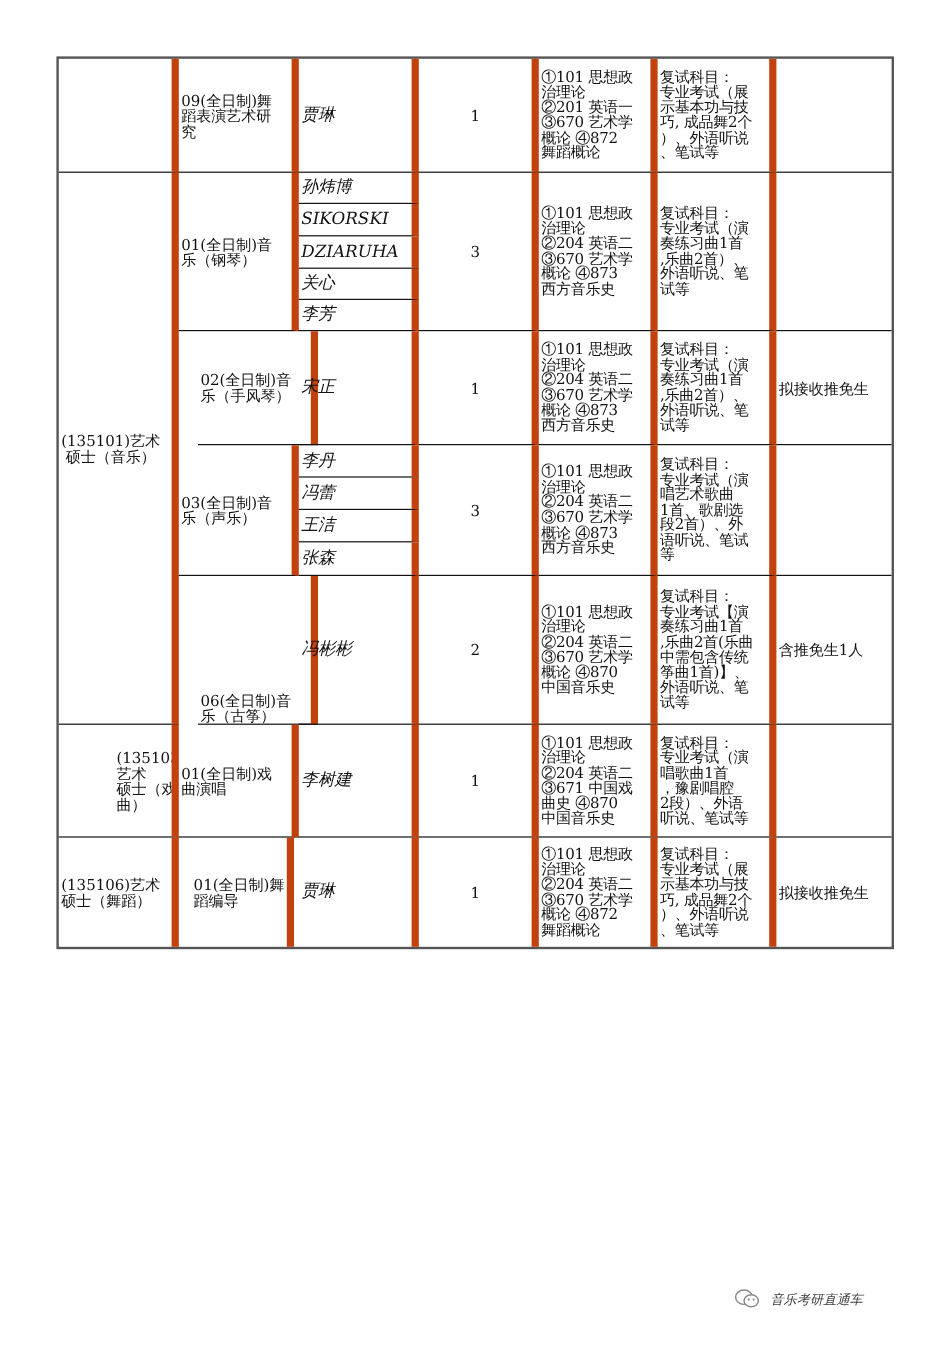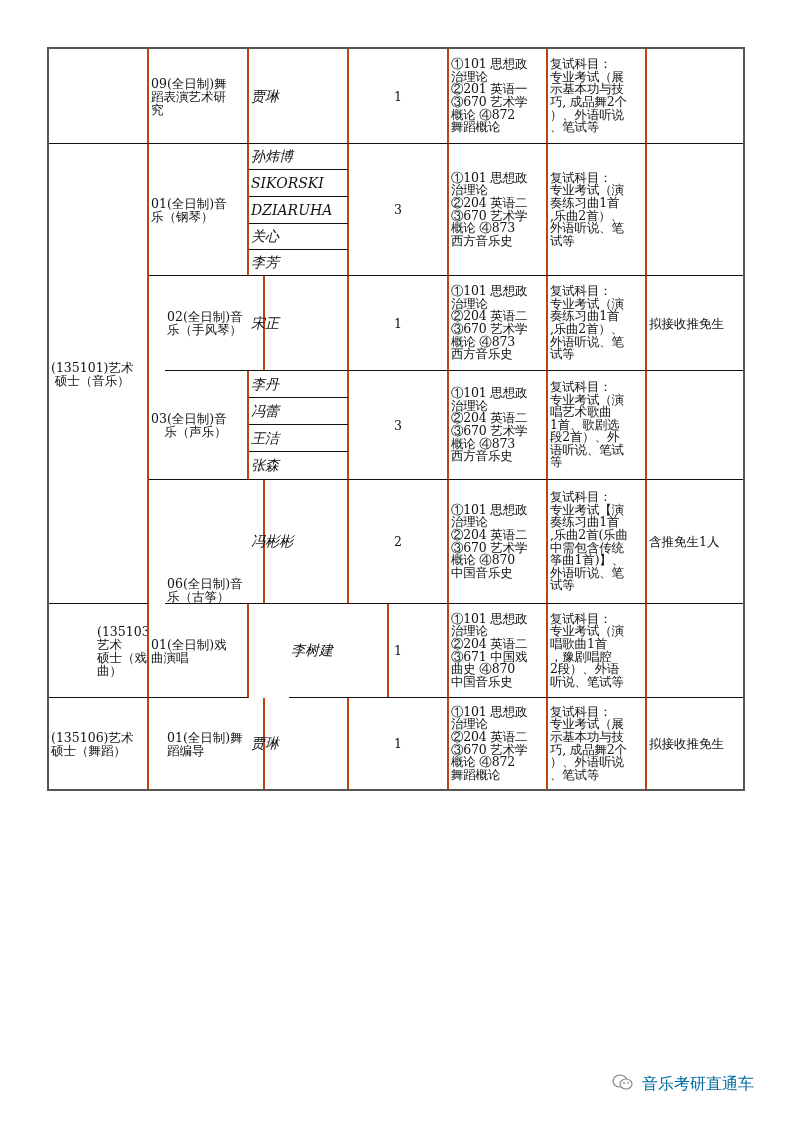--- a/index.html
+++ b/index.html
@@ -2,29 +2,29 @@
 <html><head>
 <meta charset="utf-8">
 <style>
   html, body { margin: 0; padding: 0; background: #ffffff; }
   body { width: 793px; height: 1122px; position: relative; overflow: hidden;
          font-family: "DejaVu Serif", "Liberation Serif", serif; color: #111; }
   .page { position: absolute; left: 0; top: 0; width: 793px; height: 1122px; background: #fff; }
   .tbl { position: absolute; left: 47px; top: 47px; width: 698px; height: 744px;
          border-left: 2px solid #555; border-right: 2px solid #555; border-top: 2px solid #555;
          border-bottom: 2px solid #555; box-sizing: border-box; }
-  .cell { position: absolute; box-sizing: border-box; border-right: 2px solid #c2410c; border-bottom: 1px solid #111;
+  .cell { position: absolute; box-sizing: border-box; border-right: 6px solid #c2410c; border-bottom: 1px solid #111;
           display: flex; align-items: center; padding: 0 2px; font-size: 12.5px; line-height: 13px; overflow: hidden; }
   .cell.center { justify-content: center; }
   .cell .t { white-space: pre-line; }
   .cell.last { border-right: none; }
   .small { font-size: 12.5px; line-height: 12.6px; letter-spacing: -0.2px; }
   .name-cell { font-size: 14px; font-style: italic; }
   .footer { position: absolute; left: 612px; top: 1073px; display: flex; align-items: center;
-            color: #0369a1; font-family: "DejaVu Sans", "Liberation Sans", sans-serif; font-size: 16px; }
+            color: #404040; font-family: "DejaVu Sans", "Liberation Sans", sans-serif; font-size: 11px; font-style: italic; }
   .footer svg { margin-right: 8px; }
 </style>
 </head>
 <body>
 
 <div class="page">
   <div class="tbl">
 
     <div class="cell" style="left:0;top:0;width:100px;height:95px;">
         <span class="t"></span>
@@ -130,21 +130,21 @@
 专业考试（演
 奏练习曲1首
 ,乐曲2首）、
 外语听说、笔
 试等</span>
       </div>
     <div class="cell last" style="left:598px;top:227px;width:96px;height:95px;">
         <span class="t">拟接收推免生</span>
       </div>
 
-    <div class="cell" style="left:100px;top:322px;width:100px;height:109px;text-align:right;">
+    <div class="cell" style="left:100px;top:322px;width:100px;height:109px;">
         <span class="t">03(全日制)音
 乐（声乐）</span>
       </div>
     <div class="cell name-cell" style="left:200px;top:322px;width:100px;height:27px;">
         <span>李丹</span>
       </div>
     <div class="cell name-cell" style="left:200px;top:349px;width:100px;height:27px;">
         <span>冯蕾</span>
       </div>
     <div class="cell name-cell" style="left:200px;top:376px;width:100px;height:27px;">
@@ -210,21 +210,21 @@
       </div>
 
     <div class="cell" style="left:0;top:555px;width:100px;height:94px;padding-left:48px;">
         <span class="t">(135103)艺术
 硕士（戏曲）</span>
       </div>
     <div class="cell" style="left:100px;top:555px;width:100px;height:94px;">
         <span class="t">01(全日制)戏
 曲演唱</span>
       </div>
-    <div class="cell name-cell" style="left:200px;top:555px;width:100px;height:94px;margin-left:40px;">
+    <div class="cell name-cell" style="left:200px;top:555px;width:100px;height:94px;">
         <span>李树建</span>
       </div>
     <div class="cell center" style="left:300px;top:555px;width:100px;height:94px;">
         <span>1</span>
       </div>
     <div class="cell small" style="left:400px;top:555px;width:99px;height:94px;">
         <span class="t">①101 思想政
 治理论
 ②204 英语二
 ③671 中国戏
@@ -240,21 +240,21 @@
 听说、笔试等</span>
       </div>
     <div class="cell last" style="left:598px;top:555px;width:96px;height:94px;">
         <span class="t"></span>
       </div>
 
     <div class="cell" style="left:0;top:649px;width:100px;height:91px;border-bottom:none;">
         <span class="t">(135106)艺术
 硕士（舞蹈）</span>
       </div>
-    <div class="cell" style="left:116px;top:649px;width:100px;height:91px;border-bottom:none;">
+    <div class="cell" style="left:96px;top:649px;width:100px;height:91px;border-bottom:none;justify-content:flex-end;">
         <span class="t">01(全日制)舞
 蹈编导</span>
       </div>
     <div class="cell name-cell" style="left:200px;top:649px;width:100px;height:91px;border-bottom:none;">
         <span>贾琳</span>
       </div>
     <div class="cell center" style="left:300px;top:649px;width:100px;height:91px;border-bottom:none;">
         <span>1</span>
       </div>
     <div class="cell small" style="left:400px;top:649px;width:99px;height:91px;border-bottom:none;">

